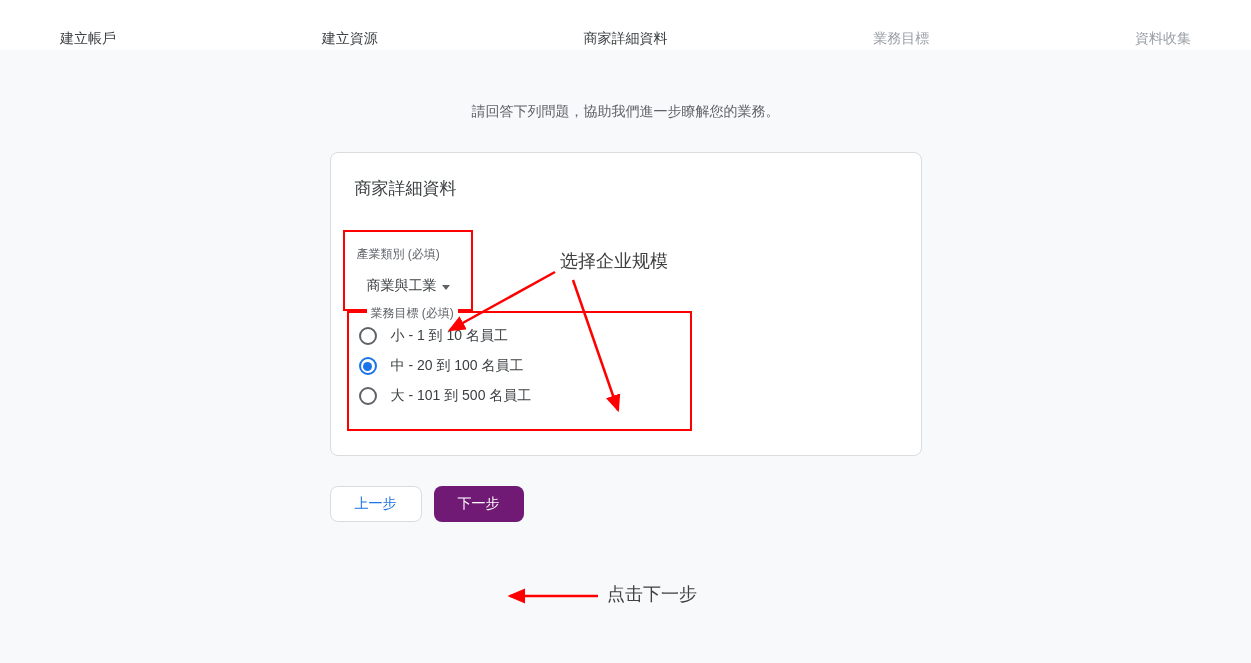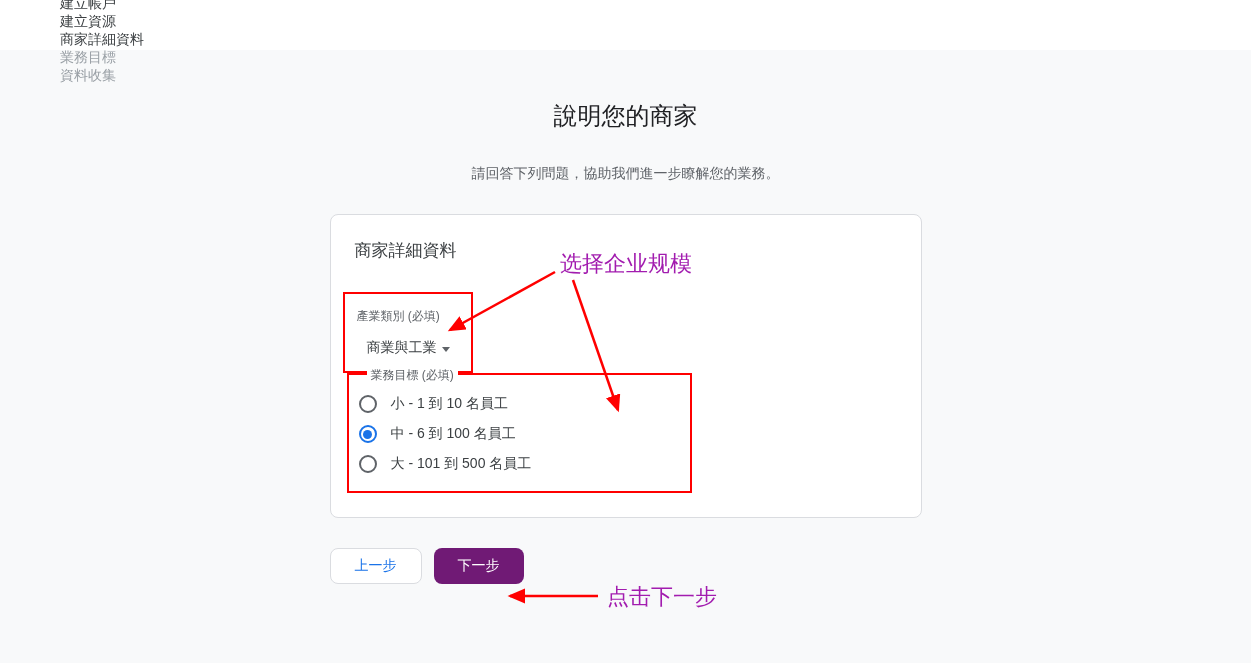--- a/index.html
+++ b/index.html
@@ -9,25 +9,24 @@
     }
     body {
       font-family: "Microsoft YaHei", Arial, sans-serif;
       background: #f8f9fa;
       width: 1251px;
       height: 663px;
       position: relative;
     }
     .stepper {
       display: flex;
-      justify-content: center;
+      justify-content: space-between;
       padding: 30px 60px 0 60px;
       background: #fff;
       height: 50px;
-      flex-direction: column;
     }
     .step {
       font-size: 14px;
       color: #3c4043;
     }
     .step.disabled {
       color: #9aa0a6;
     }
     .page-body {
       background: #f8f9fa;
@@ -108,21 +107,21 @@
       background: #fff;
       padding: 0 4px;
       font-size: 12px;
       color: #5f6368;
     }
     .radio-group {
       margin-top: 6px;
     }
     .radio-item {
       display: flex;
-      align-items: center;
+      align-items: flex-start;
       font-size: 14px;
       color: #3c4043;
       height: 30px;
       cursor: pointer;
     }
     .radio-circle {
       width: 18px;
       height: 18px;
       border: 2px solid #5f6368;
       border-radius: 50%;
@@ -164,22 +163,22 @@
       color: #1a73e8;
       border: 1px solid #dadce0;
     }
     .btn-primary {
       background: #701a75;
       color: #fff;
       border: none;
     }
     .annotation {
       position: absolute;
-      color: #a21caf;
-      font-size: 22px;
+      color: #404040;
+      font-size: 18px;
       pointer-events: none;
     }
     .svg-overlay {
       position: absolute;
       top: 0;
       left: 0;
       pointer-events: none;
     }
   </style>
 </head>
@@ -187,21 +186,20 @@
 
 <div class="stepper">
   <div class="step">建立帳戶</div>
   <div class="step">建立資源</div>
   <div class="step">商家詳細資料</div>
   <div class="step disabled">業務目標</div>
   <div class="step disabled">資料收集</div>
 </div>
 
 <div class="page-body">
-  <h1 class="page-title">說明您的商家</h1>
   <p class="subtitle">請回答下列問題，協助我們進一步瞭解您的業務。</p>
 
   <div class="card">
     <div class="card-title-row">
       <div class="card-title">商家詳細資料</div>
     </div>
 
     <div class="section-category">
       <div class="label-req">產業類別 (必填)</div>
       <div class="dropdown-btn">
@@ -214,21 +212,21 @@
       <div class="fieldset-legend">業務目標 (必填)</div>
       <div class="radio-group">
         <div class="radio-item">
           <span class="radio-circle"></span>
           <span>小 - 1 到 10 名員工</span>
         </div>
         <div class="radio-item">
           <span class="radio-circle selected">
               <span class="radio-dot"></span>
             </span>
-          <span>中 - 6 到 100 名員工</span>
+          <span>中 - 20 到 100 名員工</span>
         </div>
         <div class="radio-item">
           <span class="radio-circle"></span>
           <span>大 - 101 到 500 名員工</span>
         </div>
       </div>
     </div>
   </div>
 
   <div class="buttons-row">

